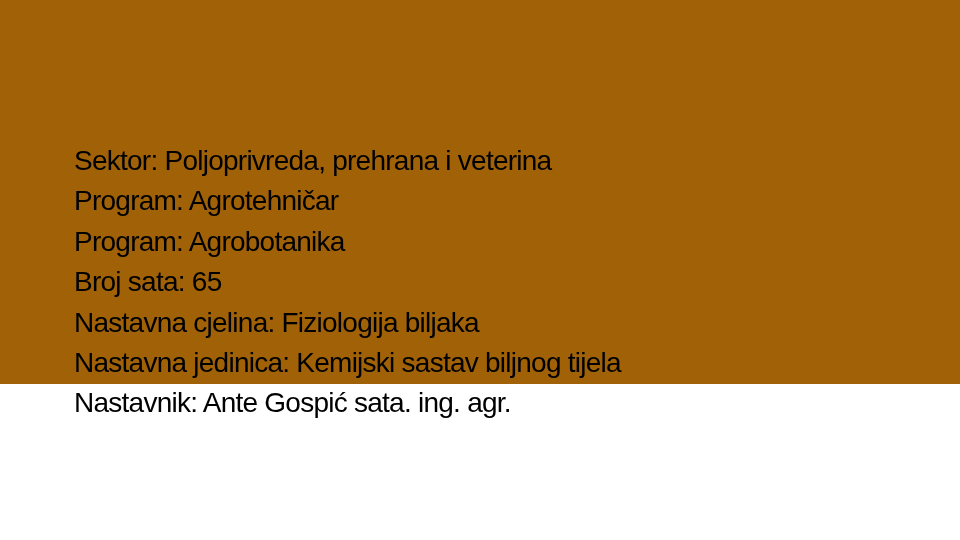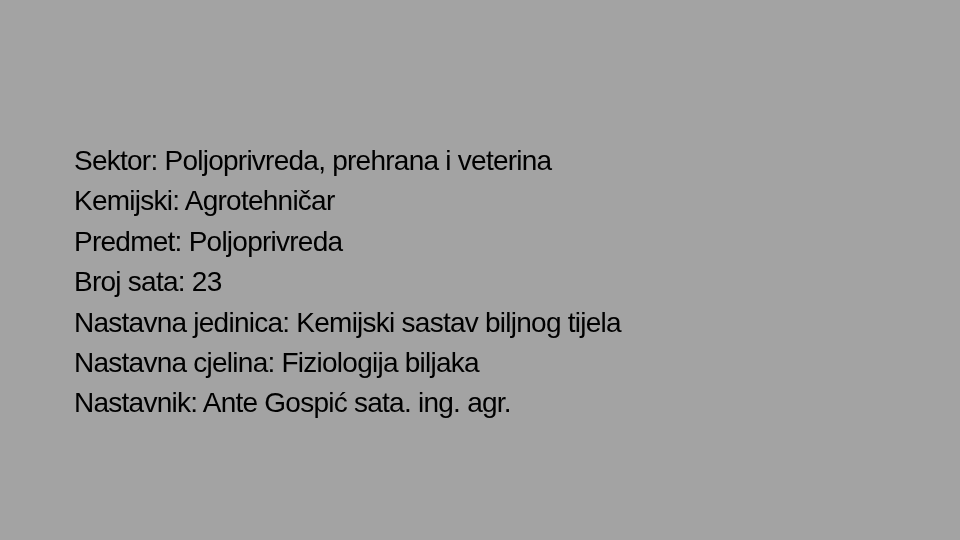--- a/index.html
+++ b/index.html
@@ -8,22 +8,22 @@
   }
   body {
     width: 960px;
     height: 540px;
     background: #ffffff;
     overflow: hidden;
   }
   .slide {
     position: relative;
     width: 960px;
-    height: 540px;
-    background: #a3a3a3;
+    height: 384px;
+    background: #a16207;
   }
   .text-block {
     position: absolute;
     left: 74px;
     top: 141px;
     color: #000000;
     font-family: "Liberation Sans", "DejaVu Sans", sans-serif;
     font-size: 28px;
     line-height: 40.4px;
     letter-spacing: -0.75px;
@@ -33,20 +33,20 @@
   .text-line {
     height: 40.4px;
   }
 </style>
 </head>
 <body>
 
 <div class="slide">
   <div class="text-block">
     <div class="text-line">Sektor: Poljoprivreda, prehrana i veterina</div>
-    <div class="text-line">Kemijski: Agrotehničar</div>
-    <div class="text-line">Predmet: Poljoprivreda</div>
-    <div class="text-line">Broj sata: 23</div>
+    <div class="text-line">Program: Agrotehničar</div>
+    <div class="text-line">Program: Agrobotanika</div>
+    <div class="text-line">Broj sata: 65</div>
+    <div class="text-line">Nastavna cjelina: Fiziologija biljaka</div>
     <div class="text-line">Nastavna jedinica: Kemijski sastav biljnog tijela</div>
-    <div class="text-line">Nastavna cjelina: Fiziologija biljaka</div>
     <div class="text-line">Nastavnik: Ante Gospić sata. ing. agr.</div>
   </div>
 </div>
 
 </body></html>

